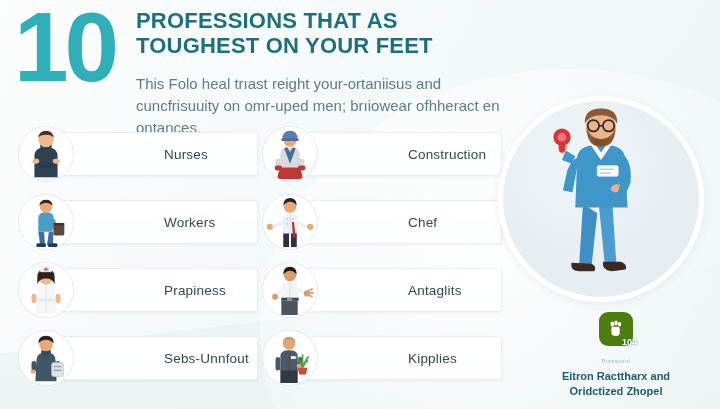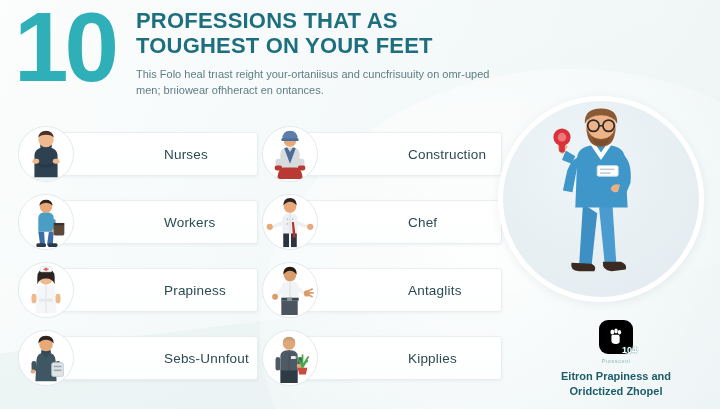--- a/index.html
+++ b/index.html
@@ -63,22 +63,22 @@
   .title-line {
     font-size: 22px;
     font-weight: bold;
     line-height: 1.14;
     color: #1d6f7e;
     letter-spacing: 0.2px;
     white-space: nowrap;
   }
 
   .subtitle {
-    margin-top: 9px;
-    font-size: 11px;
+    margin-top: 15px;
+    font-size: 15px;
     line-height: 1.45;
     color: #5f7d85;
     width: 375px;
   }
 
   
   .columns {
     position: absolute;
     top: 126px; left: 0;
     width: 500px;
@@ -154,22 +154,22 @@
     position: absolute;
     right: 14px;
     bottom: 10px;
     width: 180px;
     text-align: center;
   }
 
   .badge {
     position: relative;
     width: 34px; height: 34px;
-    margin: 4px auto;
-    background: #000000;
+    margin: 12px auto;
+    background: #4d7c0f;
     border-radius: 9px;
     display: flex;
     align-items: center;
     justify-content: center;
   }
   .badge svg { width: 22px; height: 22px; display: block; }
 
   .badge-num {
     position: absolute;
     right: -4px; bottom: -1px;
@@ -440,15 +440,15 @@
   <div class="badge">
     <svg viewBox="0 0 24 24">
       <ellipse cx="8" cy="6.5" rx="2.1" ry="2.8" fill="#ffffff"></ellipse>
       <ellipse cx="12" cy="5.4" rx="1.9" ry="2.7" fill="#ffffff"></ellipse>
       <ellipse cx="15.8" cy="6.8" rx="1.8" ry="2.5" fill="#ffffff"></ellipse>
       <path d="M7 11 Q7 9.5 9 9.5 L14 9.5 Q16 9.5 16 12 L16 17 Q16 19.5 12 19.5 Q7 19.5 7 16 Z" fill="#ffffff"></path>
     </svg>
     <span class="badge-num">104</span>
   </div>
   <div class="badge-sub">Pıossceni</div>
-  <div class="footer-caption">Eitron Prapiness and</div>
+  <div class="footer-caption">Eitron Racttharx and</div>
   <div class="footer-caption" style="margin-top:0">Oridctized Zhopel</div>
 </div>
 
 </body></html>

